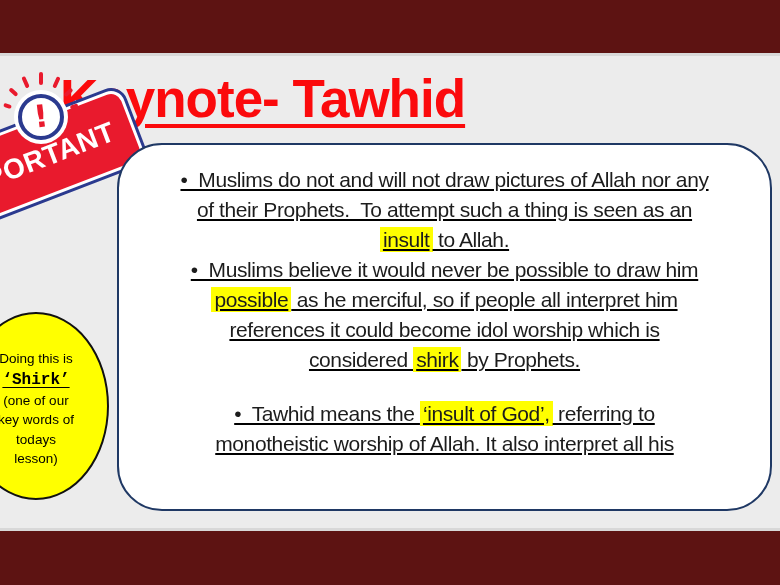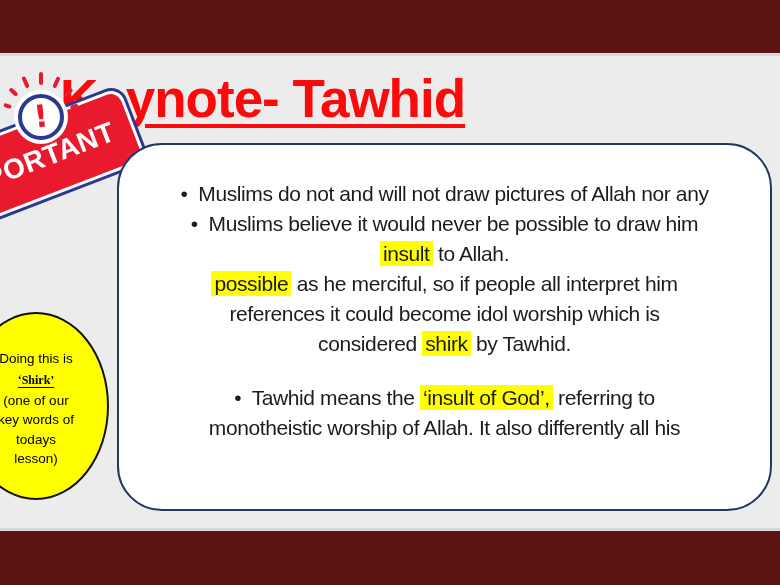--- a/index.html
+++ b/index.html
@@ -64,21 +64,22 @@
     position:absolute;background:var(--badge-red);width:3.5px;border-radius:2px;
     left:-1.75px;
   }
 
   
   .content-box{
     position:absolute;left:117px;top:143px;width:655px;height:368px;
     background:#ffffff;border:2.5px solid var(--box-border-navy);border-radius:45px;
     box-sizing:border-box;
     display:flex;flex-direction:column;align-items:center;
-    padding-top:34px;
+    padding-top:20px;
+    text-decoration:underline;
   }
   .bullet-line{
     font-size:21px;line-height:30px;color:var(--body-text);
     letter-spacing:-0.4px;white-space:nowrap;text-align:center;
   }
   .hl{background:var(--highlight-yellow);padding:1px 3px;}
   .hl:empty{display:none;padding:0;}
   .line-spacer{height:24px;}
 
   
@@ -86,21 +87,21 @@
     position:absolute;left:-37px;top:312px;width:146px;height:188px;
     background:var(--key-yellow);border:2px solid #111111;border-radius:50%;
     box-sizing:border-box;
     display:flex;flex-direction:column;align-items:center;justify-content:center;
     padding-top:6px;
   }
   .ellipse-line{
     font-size:13.5px;line-height:19.5px;color:#000000;white-space:nowrap;text-align:left;
   }
   .ellipse-line.shirk{
-    font-family:Liberation Serif, serif;font-size:12px;font-weight:bold;
+    font-family:Liberation Mono, monospace;font-size:16px;font-weight:bold;
     text-decoration:underline;text-underline-offset:3px;line-height:22px;
   }
 </style>
 </head>
 <body>
 
 <div class="stage">
 
   <div class="bar bar-top"></div>
   <div class="divider divider-top"></div>
@@ -131,23 +132,24 @@
     <div class="ellipse-line">Doing this is</div>
     <div class="ellipse-line shirk">‘Shirk’</div>
     <div class="ellipse-line">(one of our</div>
     <div class="ellipse-line">key words of</div>
     <div class="ellipse-line">todays</div>
     <div class="ellipse-line">lesson)</div>
   </div>
 
   <div class="content-box">
     <div class="bullet-line"><span>•&nbsp; Muslims do not and will not draw pictures of Allah nor any</span><span></span></div>
+    <div class="bullet-line"><span>of their Prophets.&nbsp; To attempt such a thing is seen as an</span><span></span></div>
+    <div class="bullet-line"><span></span><span class="hl">insult</span><span> to Allah.</span></div>
     <div class="bullet-line"><span>•&nbsp; Muslims believe it would never be possible to draw him</span><span></span></div>
-    <div class="bullet-line"><span></span><span class="hl">insult</span><span> to Allah.</span></div>
     <div class="bullet-line"><span></span><span class="hl">possible</span><span> as he merciful, so if people all interpret him</span></div>
     <div class="bullet-line"><span>references it could become idol worship which is</span><span></span></div>
-    <div class="bullet-line"><span>considered </span><span class="hl">shirk</span><span> by Tawhid.</span></div>
+    <div class="bullet-line"><span>considered </span><span class="hl">shirk</span><span> by Prophets.</span></div>
     <div class="line-spacer"></div>
     <div class="bullet-line"><span>•&nbsp; Tawhid means the </span><span class="hl">‘insult of God’,</span><span> referring to</span></div>
-    <div class="bullet-line"><span>monotheistic worship of Allah. It also differently all his</span><span></span></div>
+    <div class="bullet-line"><span>monotheistic worship of Allah. It also interpret all his</span><span></span></div>
   </div>
 
 </div>
 
 </body></html>

